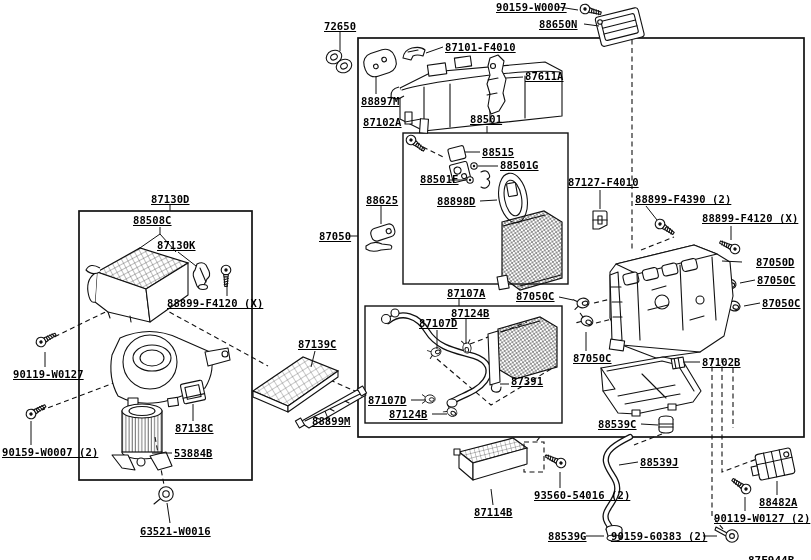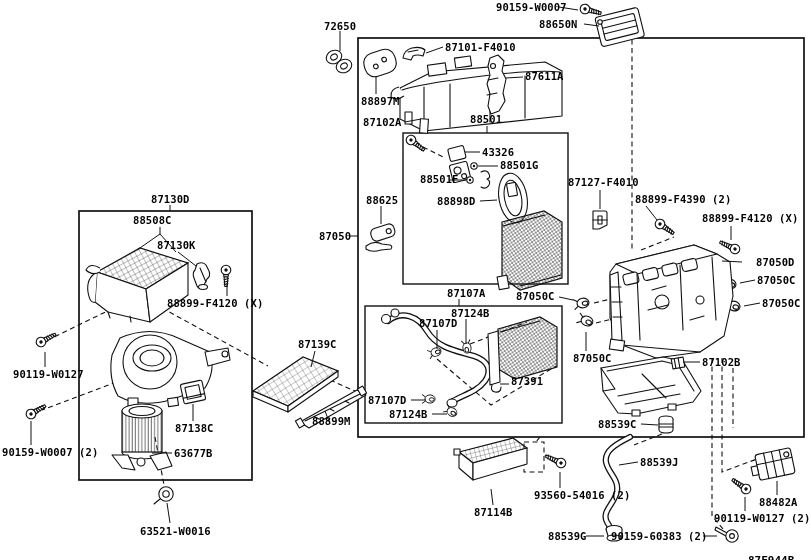--- a/index.html
+++ b/index.html
@@ -1,20 +1,20 @@
 <!DOCTYPE html>
 <html><head>
 <meta charset="utf-8">
 <style>
   html,body{margin:0;padding:0;background:#fff;}
   .stage{position:relative;width:811px;height:560px;background:#fff;overflow:hidden;
          font-family:"DejaVu Sans Mono", monospace;}
   .stage svg{position:absolute;left:0;top:0;}
   .lbl{position:absolute;font:700 10.5px "DejaVu Sans Mono", monospace;letter-spacing:.1px;
-       color:#000;white-space:nowrap;line-height:12px;}
+       color:#000;white-space:nowrap;line-height:12px;text-decoration:underline;}
   .figcode{position:absolute;font:700 11px "DejaVu Sans Mono", monospace;color:#000;white-space:nowrap;margin-top:16px;}
   .fw{fill:#fff;stroke:#111;stroke-width:1.1;stroke-linejoin:round;}
   .ln{fill:none;stroke:#111;stroke-width:1.1;stroke-linecap:round;stroke-linejoin:round;}
   .box{fill:none;stroke:#111;stroke-width:1.7;}
   .ibox{fill:none;stroke:#111;stroke-width:1.4;}
   .dash{fill:none;stroke:#111;stroke-width:1.1;stroke-dasharray:5 3.5;}
   .ldr{fill:none;stroke:#111;stroke-width:1;}
   .tube{fill:none;stroke:#111;stroke-width:6.2;stroke-linecap:round;}
   .tubein{fill:none;stroke:#fff;stroke-width:3.6;stroke-linecap:round;}
 </style>
@@ -393,40 +393,40 @@
 </svg>
 
 <span class="lbl" style="left:324px;top:20px">72650</span>
 <span class="lbl" style="left:496px;top:1px">90159-W0007</span>
 <span class="lbl" style="left:539px;top:18px">88650N</span>
 <span class="lbl" style="left:445px;top:41px">87101-F4010</span>
 <span class="lbl" style="left:361px;top:95px">88897M</span>
 <span class="lbl" style="left:525px;top:70px">87611A</span>
 <span class="lbl" style="left:363px;top:116px">87102A</span>
 <span class="lbl" style="left:470px;top:113px">88501</span>
-<span class="lbl" style="left:482px;top:146px">43326</span>
+<span class="lbl" style="left:482px;top:146px">88515</span>
 <span class="lbl" style="left:500px;top:159px">88501G</span>
 <span class="lbl" style="left:420px;top:173px">88501F</span>
 <span class="lbl" style="left:568px;top:176px">87127-F4010</span>
 <span class="lbl" style="left:366px;top:194px">88625</span>
 <span class="lbl" style="left:437px;top:195px">88898D</span>
 <span class="lbl" style="left:635px;top:193px">88899-F4390 (2)</span>
 <span class="lbl" style="left:702px;top:212px">88899-F4120 (X)</span>
 <span class="lbl" style="left:756px;top:256px">87050D</span>
 <span class="lbl" style="left:757px;top:274px">87050C</span>
 <span class="lbl" style="left:762px;top:297px">87050C</span>
 <span class="lbl" style="left:319px;top:230px">87050</span>
 <span class="lbl" style="left:151px;top:193px">87130D</span>
 <span class="lbl" style="left:133px;top:214px">88508C</span>
 <span class="lbl" style="left:157px;top:239px">87130K</span>
 <span class="lbl" style="left:167px;top:297px">88899-F4120 (X)</span>
 <span class="lbl" style="left:13px;top:368px">90119-W0127</span>
 <span class="lbl" style="left:2px;top:446px">90159-W0007 (2)</span>
 <span class="lbl" style="left:175px;top:422px">87138C</span>
-<span class="lbl" style="left:174px;top:447px">63677B</span>
+<span class="lbl" style="left:174px;top:447px">53884B</span>
 <span class="lbl" style="left:298px;top:338px">87139C</span>
 <span class="lbl" style="left:312px;top:415px">88899M</span>
 <span class="lbl" style="left:447px;top:287px">87107A</span>
 <span class="lbl" style="left:451px;top:307px">87124B</span>
 <span class="lbl" style="left:419px;top:317px">87107D</span>
 <span class="lbl" style="left:516px;top:290px">87050C</span>
 <span class="lbl" style="left:573px;top:352px">87050C</span>
 <span class="lbl" style="left:368px;top:394px">87107D</span>
 <span class="lbl" style="left:389px;top:408px">87124B</span>
 <span class="lbl" style="left:511px;top:375px">87391</span>

